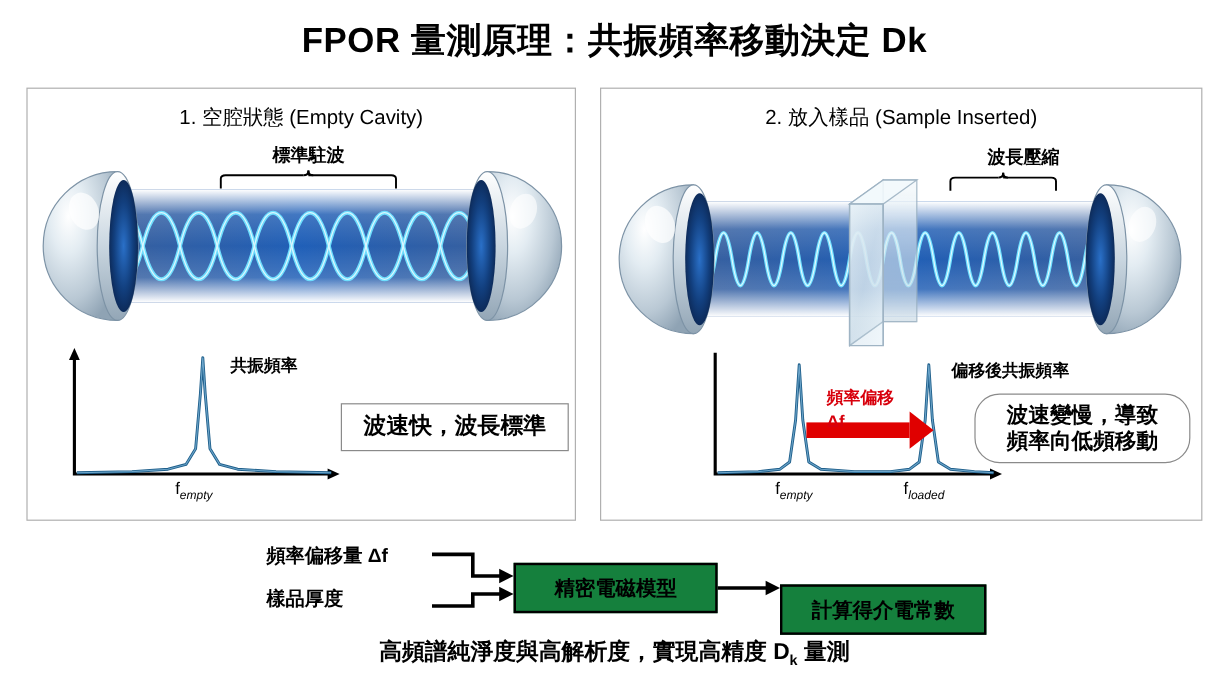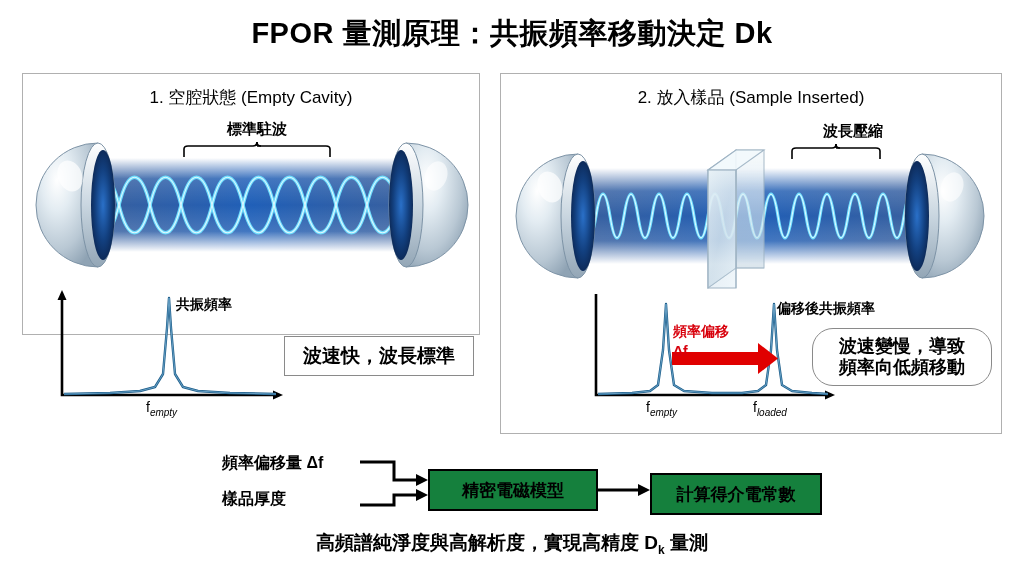--- a/index.html
+++ b/index.html
@@ -26,21 +26,21 @@
     letter-spacing: 0.5px;
     color: #000;
     white-space: nowrap;
   }
 
   
   .panel {
     border: 1px solid #b0b0b0;
     background: #fff;
   }
-  #panel-left  { left: 22px;  top: 73px; width: 458px; height: 262px; }
+  #panel-left  { left: 22px;  top: 73px; width: 458px; height: 361px; }
   #panel-right { left: 500px; top: 73px; width: 502px; height: 361px; }
 
   .panel-title {
     position: absolute;
     top: 12px; left: 0; width: 100%;
     text-align: center;
     font-size: 17px;
     font-weight: normal;
     color: #000;
     white-space: nowrap;
@@ -59,20 +59,21 @@
     text-align: center;
   }
 
   
   .plot-label {
     position: absolute;
     font-size: 14px;
     font-weight: bold;
     color: #000;
     white-space: nowrap;
+    margin-left: 16px;
   }
   .plot-label.red { color: #d8000c; }
   .tick-label {
     position: absolute;
     font-size: 14px;
     color: #000;
     white-space: nowrap;
     font-weight: normal;
   }
   .tick-label sub { font-size: 10px; font-style: italic; }
@@ -109,21 +110,21 @@
     background: #15803d;
     display: flex;
     align-items: center;
     justify-content: center;
     font-size: 17px;
     font-weight: bold;
     white-space: nowrap;
     color: #000;
   }
   #flow-box-model  { left: 428px; top: 469px; width: 170px; height: 42px; }
-  #flow-box-result { left: 650px; top: 473px; width: 172px; height: 42px; }
+  #flow-box-result { left: 650px; top: 487px; width: 172px; height: 42px; }
 
   #footer-note {
     position: absolute;
     left: 0; top: 530px; width: 1024px;
     text-align: center;
     font-size: 19px;
     font-weight: bold;
     color: #000;
     white-space: nowrap;
   }

